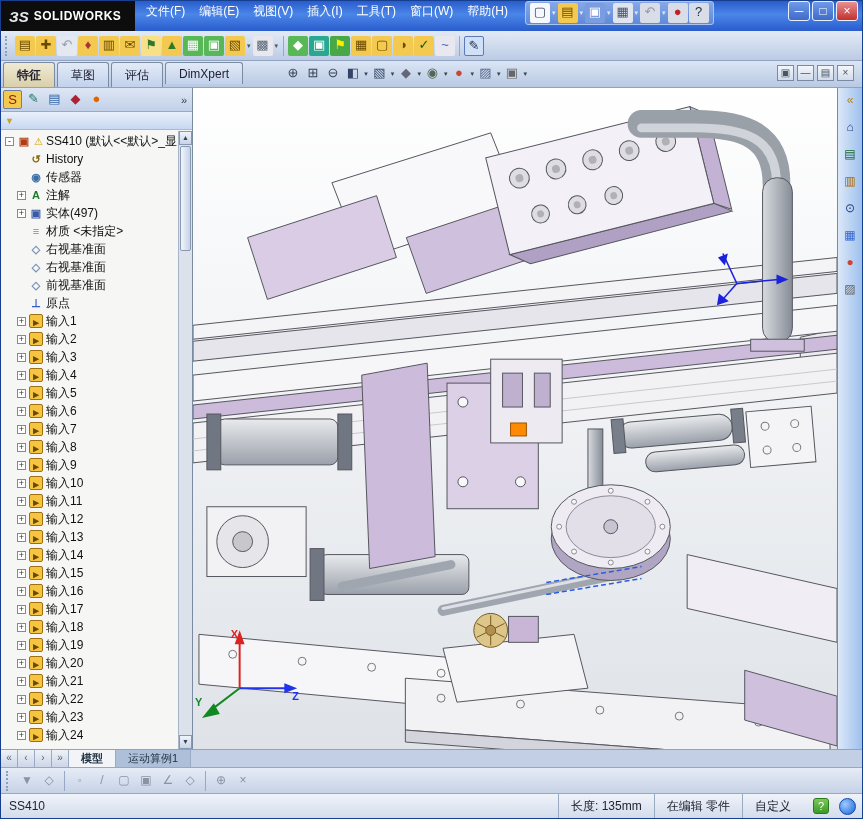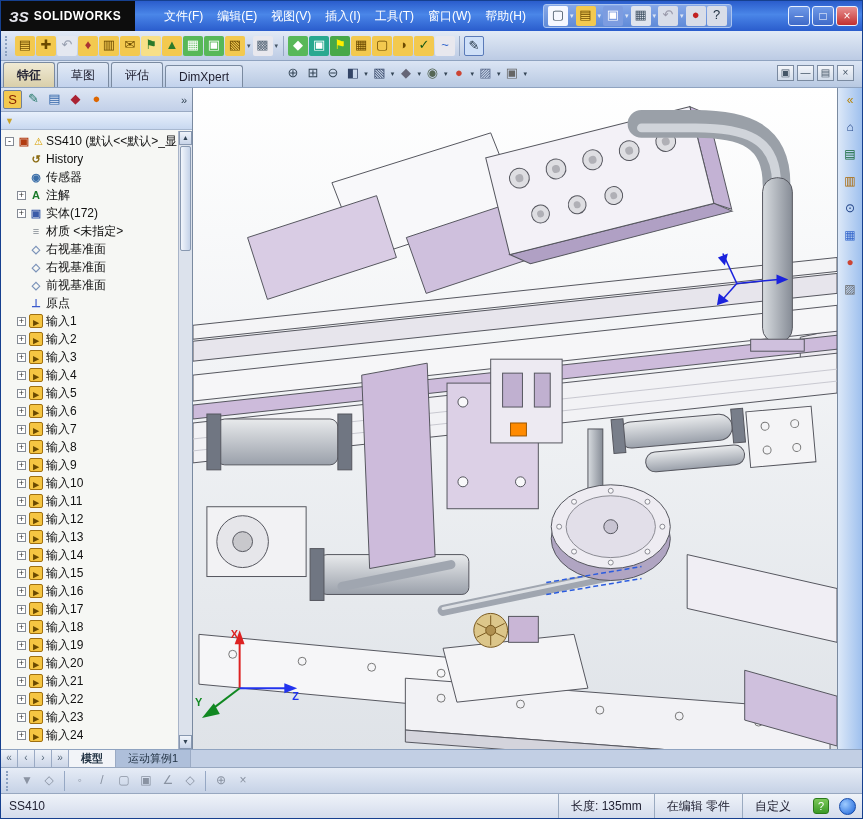--- a/index.html
+++ b/index.html
@@ -1,25 +1,25 @@
 <!DOCTYPE html>
 <html><head>
 <meta charset="utf-8">
 <style>
 *{box-sizing:border-box}
 html,body{margin:0;padding:0}
 body{font-family:"Liberation Sans",sans-serif;font-size:12px;user-select:none}
 .app{width:863px;height:819px;display:flex;flex-direction:column;background:#bdd0ea;overflow:hidden;border:1px solid #16408f;position:relative}
 
 
-.titlebar{height:30px;flex:0 0 30px;display:flex;align-items:center;background:linear-gradient(180deg,#2a5ccc,#4a86e8 45%,#2a5ccc);color:#fff}
+.titlebar{height:30px;flex:0 0 30px;display:flex;align-items:flex-start;background:linear-gradient(180deg,#2a5ccc,#4a86e8 45%,#2a5ccc);color:#fff}
 .logo{width:134px;height:100%;background:#0d0d0d;display:flex;align-items:center;padding-left:8px;gap:5px;flex:0 0 134px}
 .logo-3s{font-style:italic;font-weight:bold;font-size:15px;color:#e8e8f0}
 .logo-text{font-weight:bold;font-size:12px;letter-spacing:.5px}
-.menubar{display:flex;margin-left:22px}
+.menubar{display:flex;margin-left:4px}
 .menu{padding:2px 7px;cursor:default;white-space:nowrap}
 .qtb{display:flex;align-items:center;gap:1px;background:linear-gradient(#86a8e8,#5f8ad8);border:1px solid #aac4f0;border-radius:3px;padding:1px 4px;margin-left:10px}
 .chip{width:20px;height:20px;line-height:18px;text-align:center;font-size:13px;border-radius:2px;display:inline-block;cursor:default;overflow:hidden}
 .qtb .chip{background:rgba(255,255,255,.18)}
 .dd{font-size:7px;color:#dde6f5;align-self:center;padding:0 1px}
 .wctrl{margin-left:auto;display:flex;gap:2px;padding-right:4px}
 .wbtn{width:22px;height:20px;border:1px solid #e8f0ff;border-radius:3px;background:linear-gradient(#6f9ae8,#3f6ac8);color:#fff;text-align:center;line-height:18px;font-size:12px}
 .wbtn.close{background:linear-gradient(#e89090,#c23030)}
 
 
@@ -146,21 +146,21 @@
         <span class="chip" style="background: rgb(243, 201, 79); color: rgb(107, 74, 0);">▢</span>
         <span class="chip" style="background: rgb(243, 201, 79); color: rgb(107, 74, 0);">◑</span>
         <span class="chip" style="background: rgb(243, 201, 79); color: rgb(21, 85, 21);">✓</span>
         <span class="chip" style="background: rgb(232, 232, 238); color: rgb(51, 102, 204);">~</span>
         <span class="sep"></span>
         <span class="chip active" style="background: rgb(207, 224, 248); color: rgb(34, 51, 68);">✎</span>
       </span>
   </div>
 
   <div class="cmdrow">
-    <span id="cmdtabs" style="display:flex;align-items:flex-end">
+    <span id="cmdtabs" style="display:flex;align-items:flex-start">
         <span class="ctab active">特征</span>
         <span class="ctab">草图</span>
         <span class="ctab">评估</span>
         <span class="ctab">DimXpert</span>
       </span>
     <span class="viewtools" id="viewtools">
         <span class="chip" style="color: rgb(51, 68, 85);">⊕</span>
         <span class="chip" style="color: rgb(51, 68, 85);">⊞</span>
         <span class="chip" style="color: rgb(51, 68, 85);">⊖</span>
         <span class="chip" style="color: rgb(51, 68, 102);">◧</span>
@@ -220,21 +220,21 @@
             <span class="tlabel">传感器</span>
           </div>
           <div class="trow" style="padding-left: 14px;">
             <span class="expander">+</span>
             <span class="ticon" style="color: rgb(26, 122, 42);">A</span>
             <span class="tlabel">注解</span>
           </div>
           <div class="trow" style="padding-left: 14px;">
             <span class="expander">+</span>
             <span class="ticon" style="color: rgb(58, 90, 168);">▣</span>
-            <span class="tlabel">实体(172)</span>
+            <span class="tlabel">实体(497)</span>
           </div>
           <div class="trow" style="padding-left: 14px;">
             <span class="expander empty"></span>
             <span class="ticon" style="color: rgb(128, 136, 144);">≡</span>
             <span class="tlabel">材质 &lt;未指定&gt;</span>
           </div>
           <div class="trow" style="padding-left: 14px;">
             <span class="expander empty"></span>
             <span class="ticon" style="color: rgb(122, 146, 184);">◇</span>
             <span class="tlabel">右视基准面</span>

